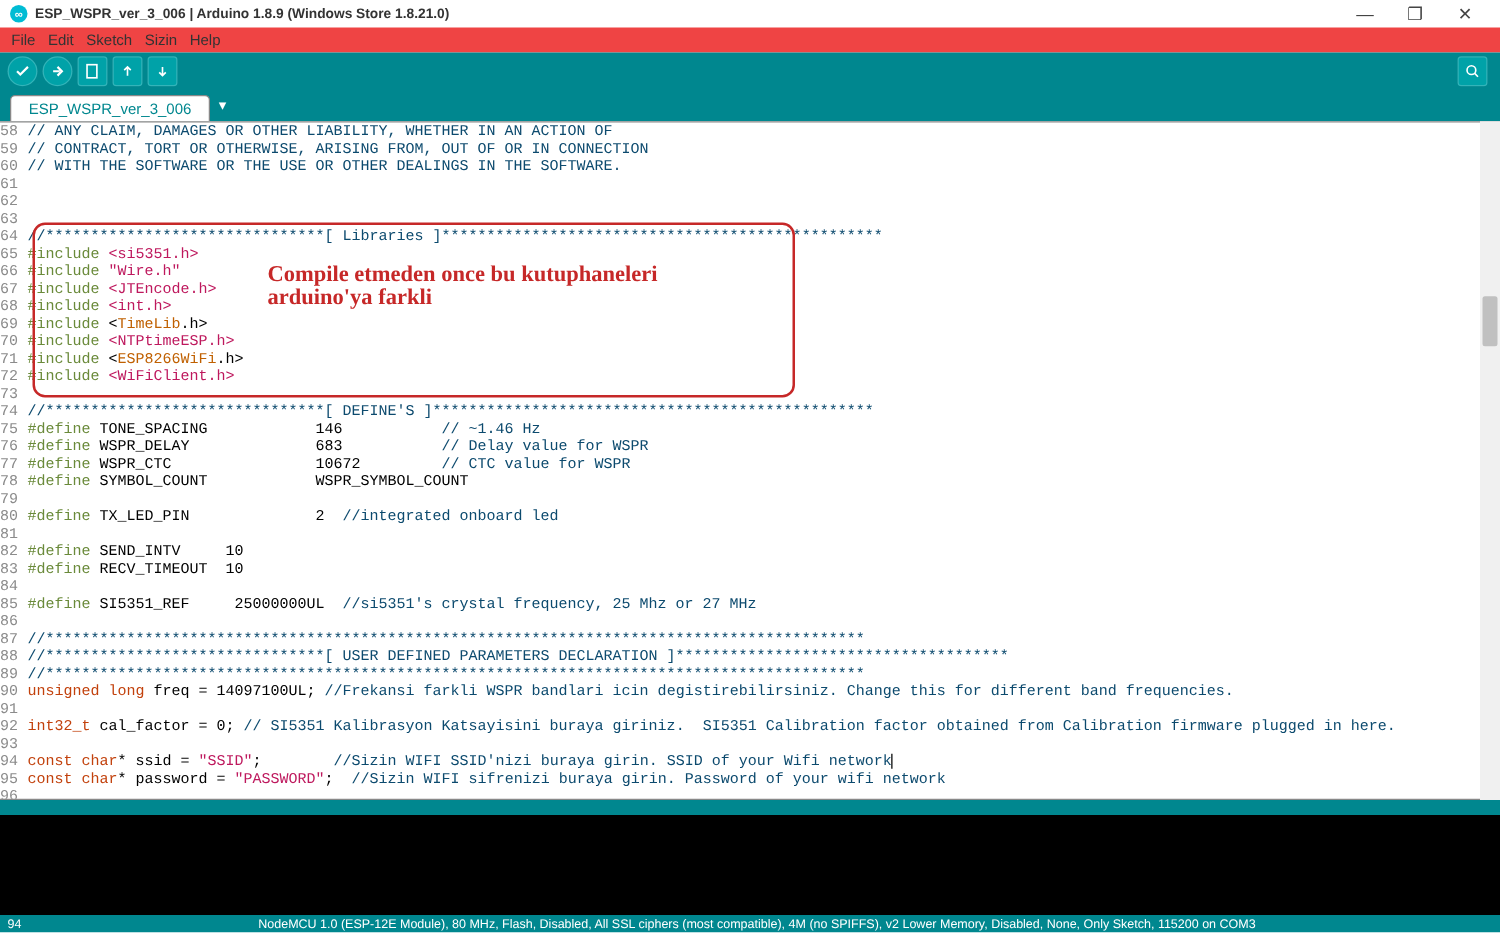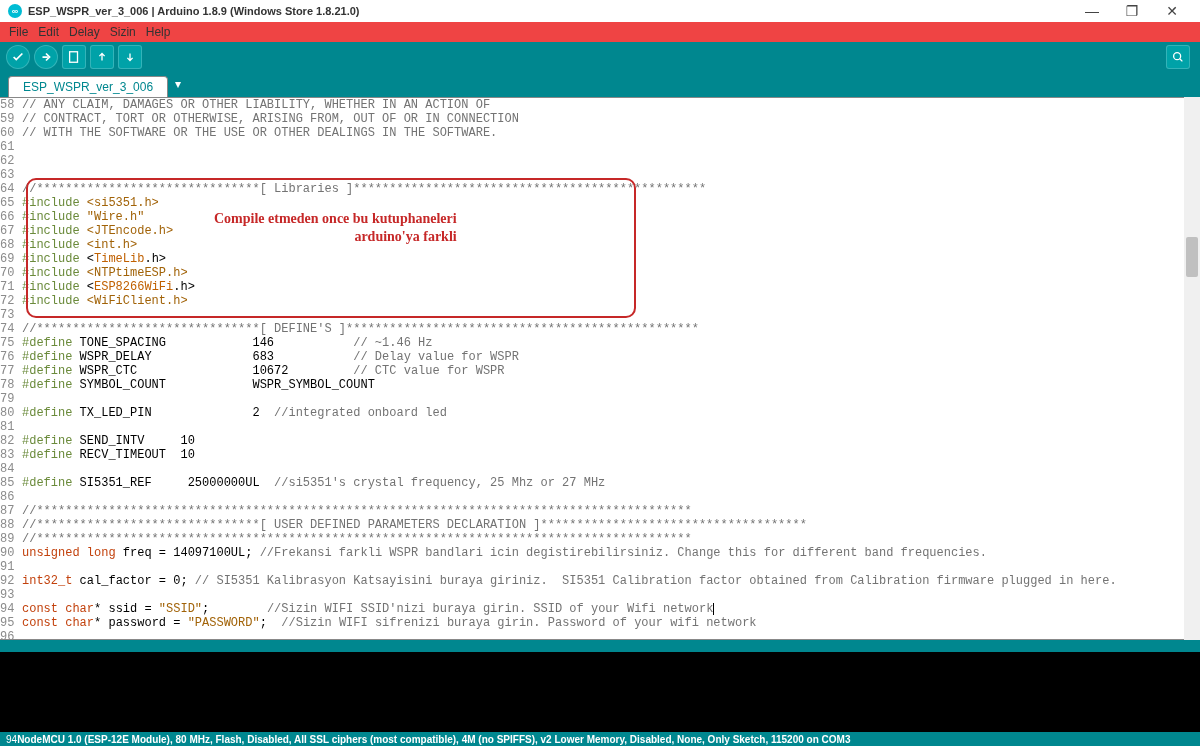--- a/index.html
+++ b/index.html
@@ -24,58 +24,58 @@
 
 
 .tabstrip { height: 25px; background: #00878f; padding: 4px 0 0 8px; display: flex; align-items: flex-start; }
 .tab { background: #fff; border-radius: 4px 4px 0 0; padding: 3px 14px; font-size: 12px; color: #00878f; border:1px solid #888; border-bottom:none;}
 .tabstrip .drop { width:16px; height:16px; margin-left:2px; color:#fff; display:flex; align-items:center; justify-content:center;}
 
 
 .editor-wrap { position: absolute; top: 97px; left: 0; right: 0; bottom: 106px; background: #fff; overflow: hidden; border:1px solid #888; border-left:none; border-right:none;}
 .editor { font-family: "Courier New", monospace; font-size: 12px; line-height: 14px; white-space: pre; padding: 0; color: #000; }
 .gutter { display:inline-block; width: 22px; color: #8b8b8b; padding-right: 4px; user-select:none;}
-.comment { color: #737373; text-align: center; }
+.comment { color: #0c4a6e; text-align: center; }
 .preproc { color: #6a8a3a; }
 .keyword { color: #c2410c; }
-.string  { color: #a16207; }
+.string  { color: #be185d; }
 .type    { color: #c06000; }
 .ident   { color: #000; }
 .red-box { position: absolute; border: 2px solid #c62828; border-radius: 10px; pointer-events: none; }
-.overlay-text { position: absolute; color: #c62828; font-family: Georgia, serif; font-size: 14px; font-weight: bold; line-height: 18px; text-align: right; }
+.overlay-text { position: absolute; color: #c62828; font-family: Georgia, serif; font-size: 18px; font-weight: bold; line-height: 18px; }
 .cursor { display:inline-block; width:1px; height:12px; background:#000; vertical-align:middle;}
 
 
 .scrollbar { position:absolute; right:0; top:97px; bottom:106px; width:16px; background:#f0f0f0; }
 .scrollbar .thumb { position:absolute; left:2px; right:2px; background:#c0c0c0; border-radius:2px; }
 
 
 .console-top { position:absolute; left:0; right:0; bottom:94px; height:12px; background:#00878f;}
 .console { position: absolute; left: 0; right: 0; bottom: 14px; height: 80px; background: #000; }
 
 
 .status { position: absolute; left: 0; right: 0; bottom: 0; height: 14px; background: #00878f; color: #fff; font-size: 10px; display: flex; align-items: center; padding: 0 6px; }
 .status .left { flex: 0 0 auto; }
-.status .right { flex: 1; text-align: left; font-weight: bold; }
+.status .right { flex: 1; text-align: center; }
 </style>
 </head>
 <body>
 
 <div class="titlebar">
   <span class="logo">∞</span>
   <span class="title">ESP_WSPR_ver_3_006 | Arduino 1.8.9 (Windows Store 1.8.21.0)</span>
   <span class="winbtn">—</span>
   <span class="winbtn">❐</span>
   <span class="winbtn">✕</span>
 </div>
 
 <div class="menubar">
   <span>File</span>
   <span>Edit</span>
-  <span>Delay</span>
+  <span>Sketch</span>
   <span>Sizin</span>
   <span>Help</span>
 </div>
 
 <div class="toolbar">
   <div class="tbtn round">
       <svg viewBox="0 0 16 16">
         <path d="M3 8l3 3 7-7" fill="none" stroke-width="2"></path>
       </svg>
     </div>

